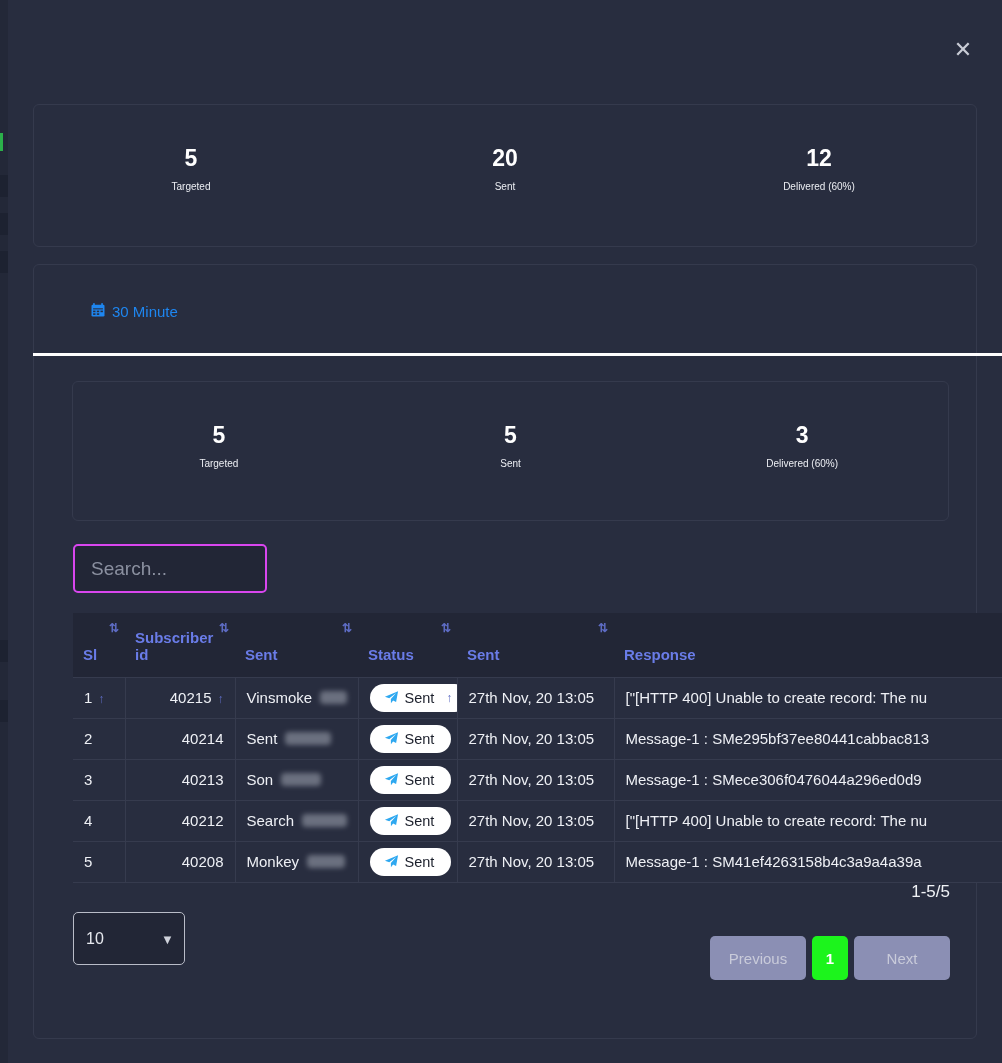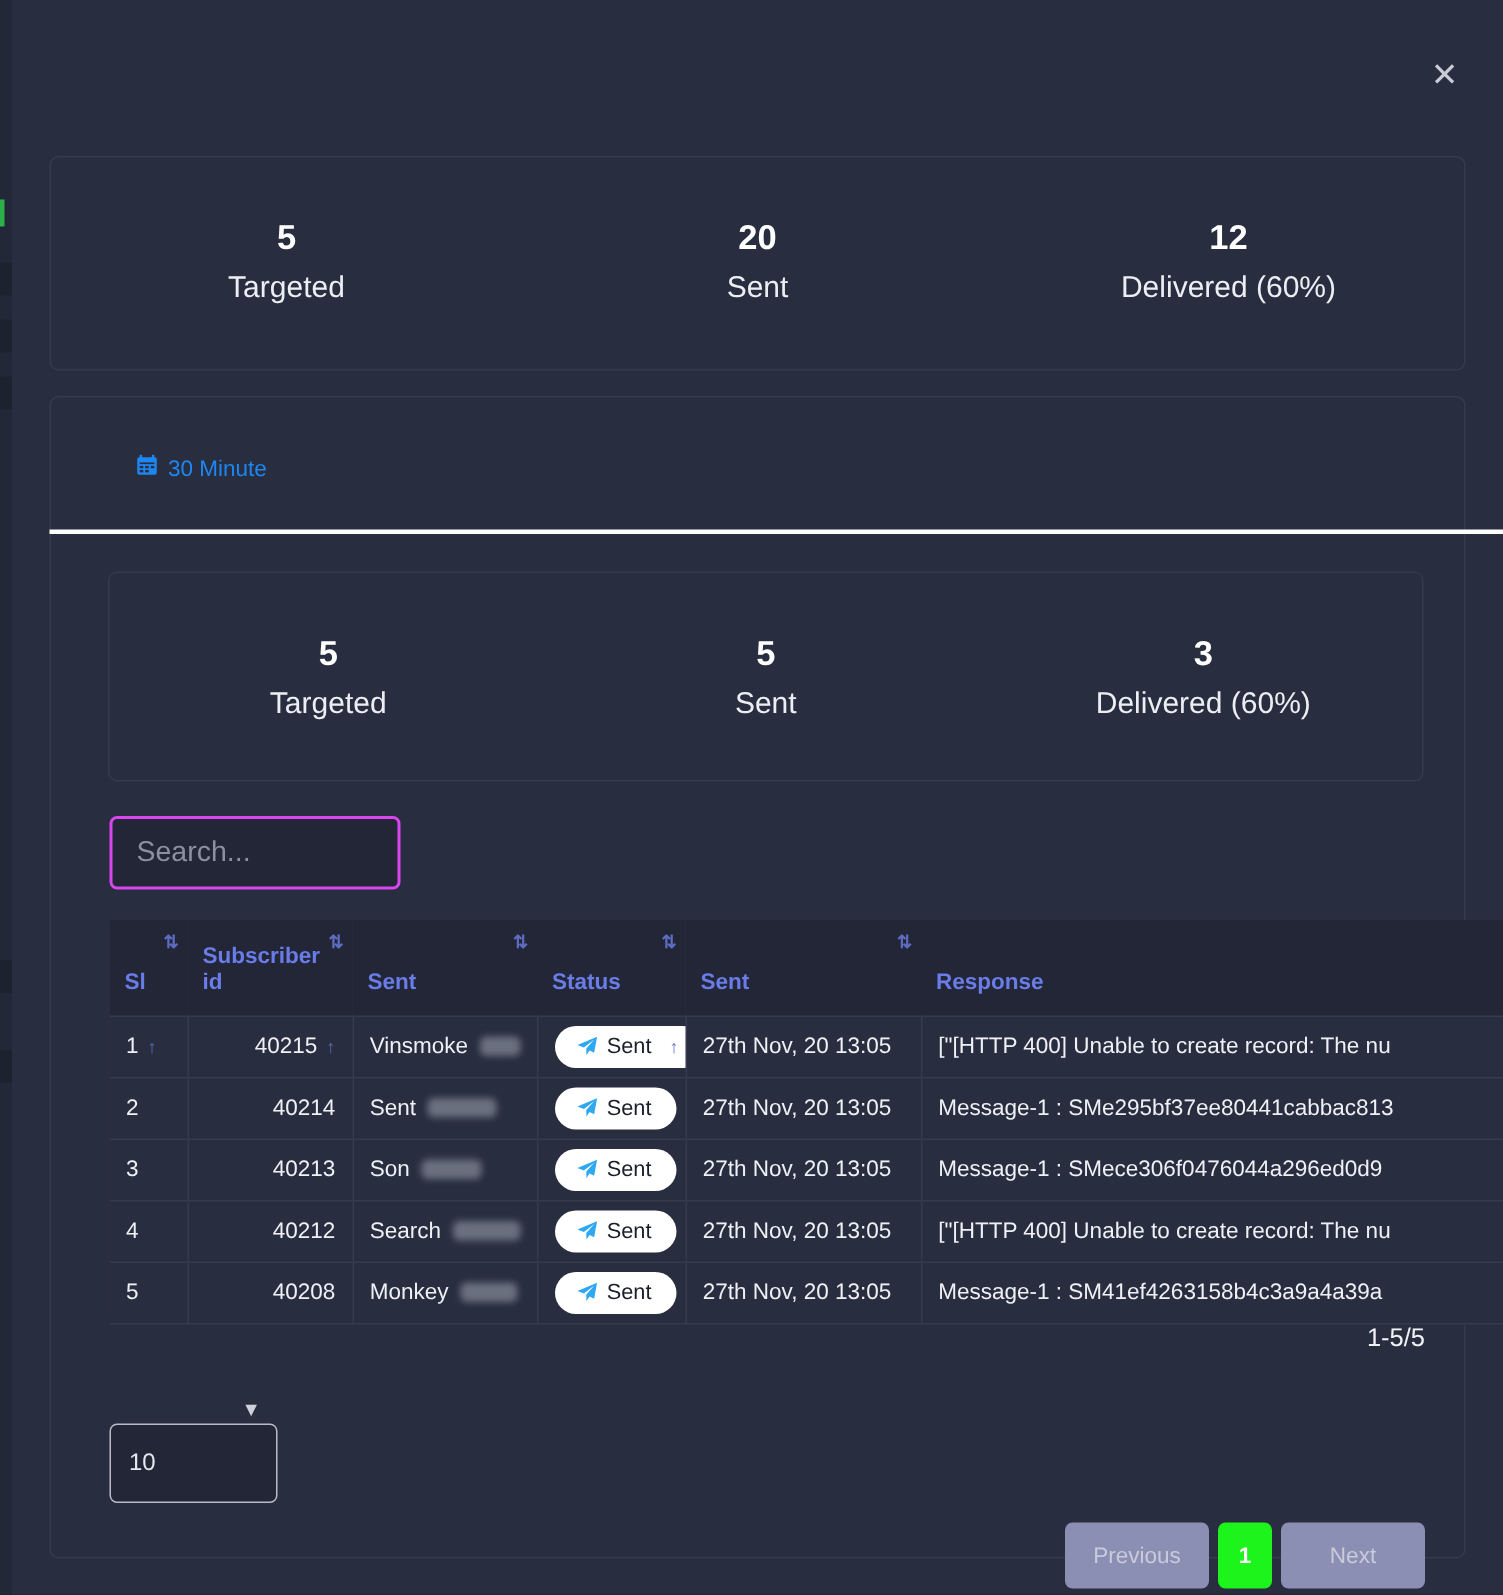--- a/index.html
+++ b/index.html
@@ -106,21 +106,21 @@
     text-align: center;
     color: #ffffff;
   }
   .stat-value {
     font-size: 23px;
     font-weight: bold;
     line-height: 26px;
   }
   .stat-label {
     margin-top: 10px;
-    font-size: 20px;
+    font-size: 10px;
     color: #eceef3;
   }
 
   
   #tab-panel-card {
     position: absolute;
     left: 25px;
     top: 264px;
     width: 944px;
     height: 775px;
@@ -262,21 +262,21 @@
   .row-sort-mark {
     color: #5e6cc4;
     font-size: 12px;
     margin-left: 6px;
   }
 
   
   #page-size-select {
     position: absolute;
     left: 39px;
-    top: 684px;
+    top: 647px;
     width: 112px;
     height: 53px;
     background: #222636;
     border: 1px solid #b9bcc8;
     border-radius: 5px;
     color: #e6e8ee;
     font-size: 16px;
     padding: 0 12px;
     box-sizing: border-box;
     font-family: "Liberation Sans", sans-serif;
@@ -295,21 +295,21 @@
   #range-label {
     position: absolute;
     right: 26px;
     top: 617px;
     color: #f0f2f6;
     font-size: 17px;
   }
   #pager {
     position: absolute;
     right: 26px;
-    top: 750px;
+    top: 671px;
     display: flex;
     gap: 6px;
     align-items: center;
   }
   .pager-btn {
     border: none;
     border-radius: 5px;
     font-size: 15px;
     font-family: "Liberation Sans", sans-serif;
     cursor: pointer;

